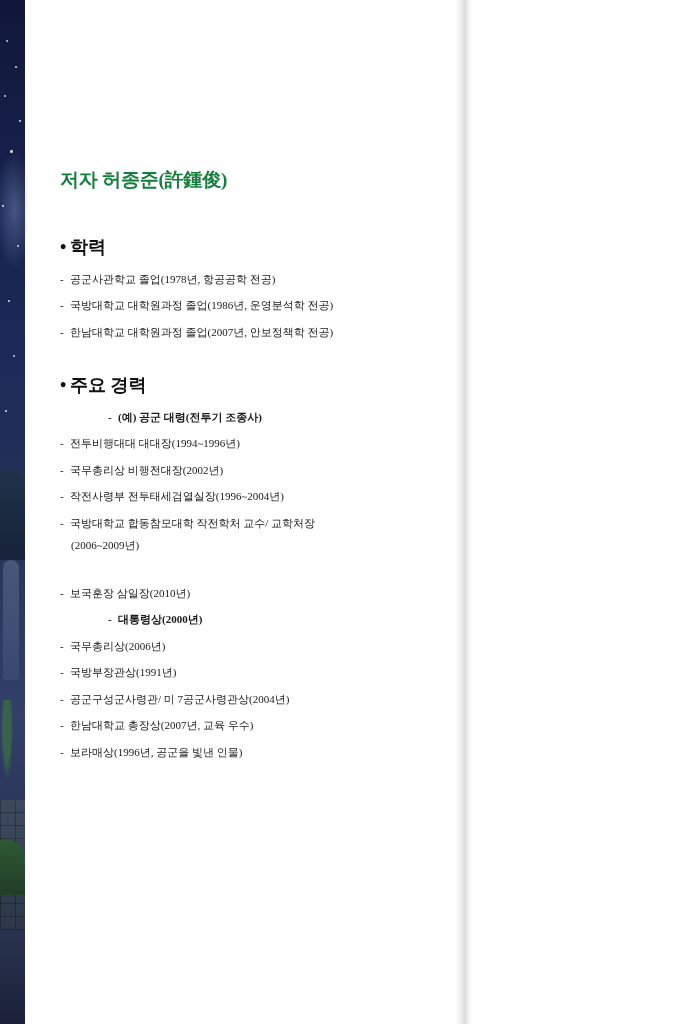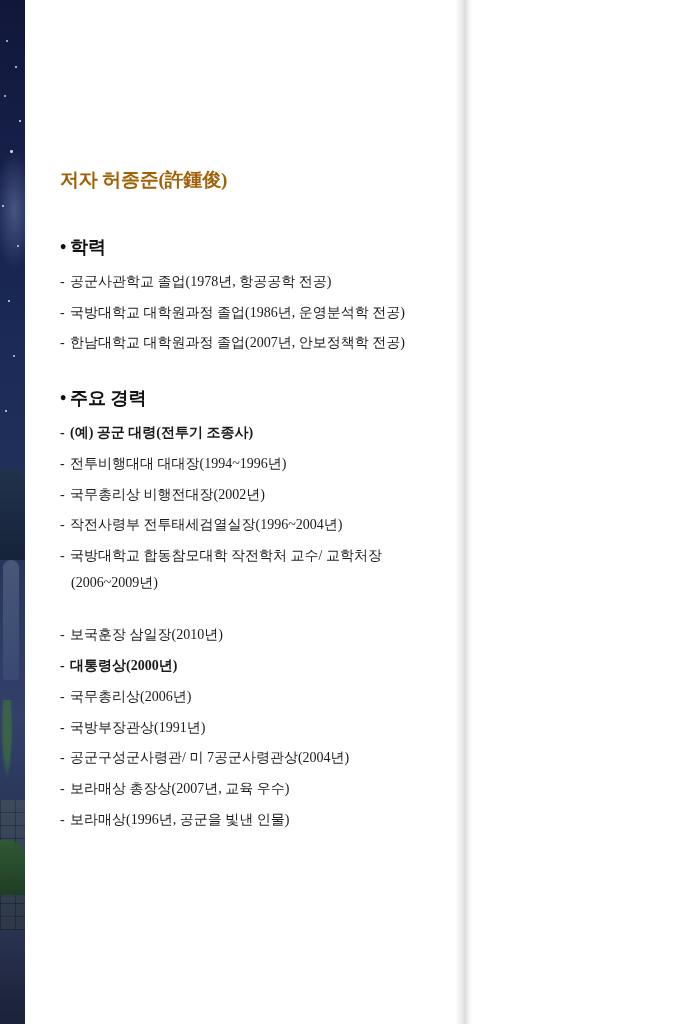--- a/index.html
+++ b/index.html
@@ -121,53 +121,54 @@
   #content {
     position: absolute;
     left: 60px;
     top: 168px;
     width: 380px;
   }
   .doc-title {
     font-size: 19px;
     font-weight: 600;
     letter-spacing: -0.2px;
-    color: #a16207;
+    color: #15803d;
     margin: 0 0 42px 0;
     line-height: 1.3;
   }
   .section {
     margin-bottom: 24px;
   }
   .section-heading {
     font-size: 18px;
     font-weight: 600;
     color: #111111;
     margin: 0 0 12px 0;
     line-height: 1.4;
     white-space: nowrap;
   }
   .section-heading .bullet {
     display: inline-block;
     width: 10px;
     color: #111111;
   }
   .entry {
-    font-size: 14px;
+    font-size: 11px;
     color: #1a1a1a;
     line-height: 1.45;
     margin: 0 0 10.5px 0;
     white-space: nowrap;
   }
   .entry .dash {
     display: inline-block;
     width: 10px;
   }
   .entry.strong {
     font-weight: 600;
+    margin-left: 48px;
   }
   .entry.cont {
     padding-left: 11px;
     margin-top: -4px;
   }
   .gap-sm { height: 8px; }
 </style>
 </head>
 <body>
 
@@ -252,20 +253,20 @@
     <p class="entry">
       <span class="dash">-</span><span>국무총리상(2006년)</span>
     </p>
     <p class="entry">
       <span class="dash">-</span><span>국방부장관상(1991년)</span>
     </p>
     <p class="entry">
       <span class="dash">-</span><span>공군구성군사령관/ 미 7공군사령관상(2004년)</span>
     </p>
     <p class="entry">
-      <span class="dash">-</span><span>보라매상 총장상(2007년, 교육 우수)</span>
+      <span class="dash">-</span><span>한남대학교 총장상(2007년, 교육 우수)</span>
     </p>
     <p class="entry">
       <span class="dash">-</span><span>보라매상(1996년, 공군을 빛낸 인물)</span>
     </p>
   </div>
 
 </div>
 
 </body></html>

